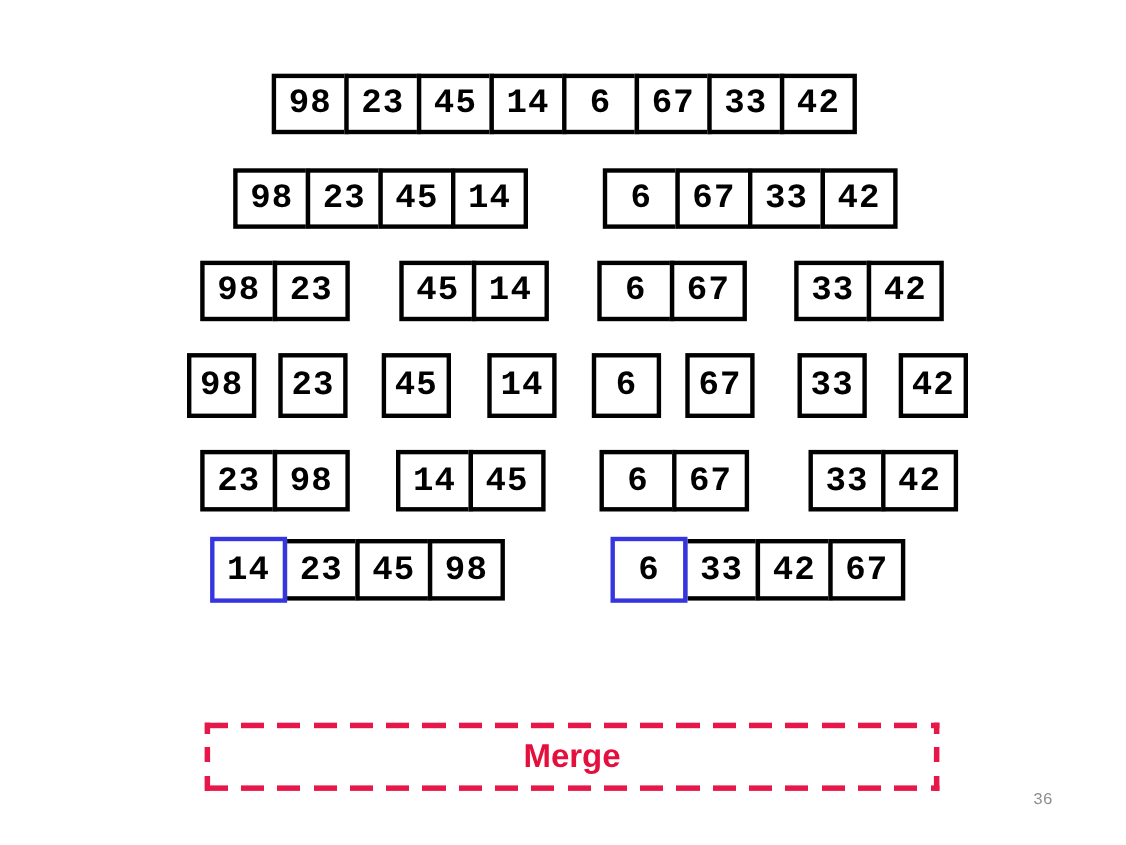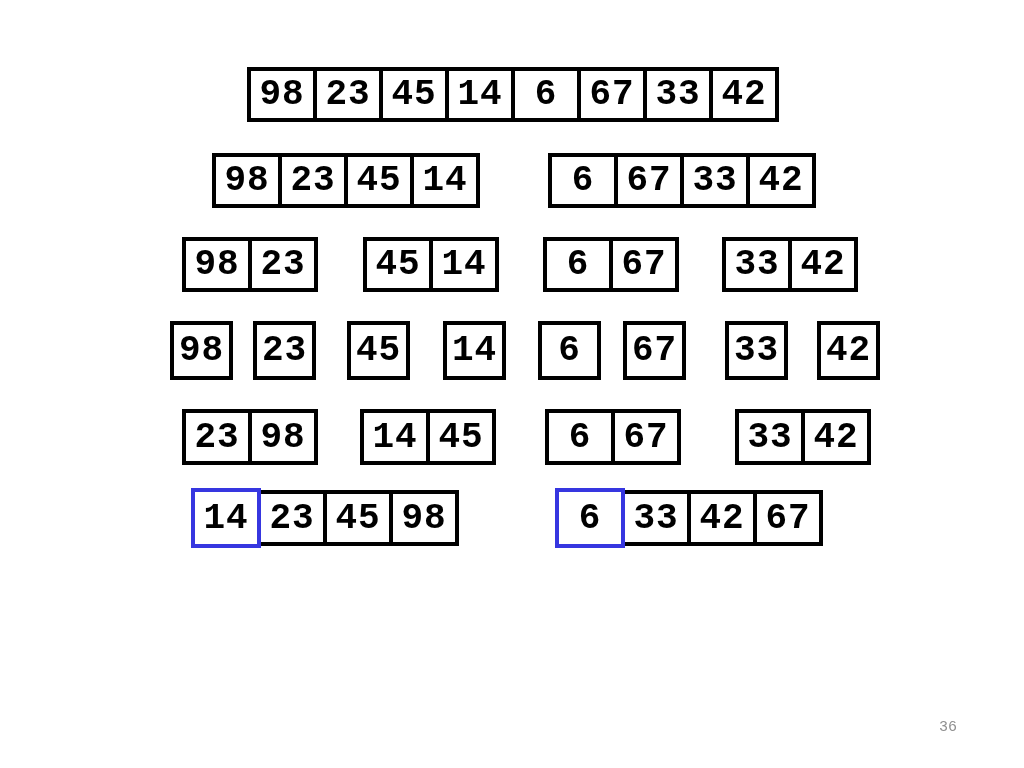--- a/index.html
+++ b/index.html
@@ -34,21 +34,21 @@
   }
   .cell {
     box-sizing: border-box;
     border: 4px solid var(--cell-border);
     background: #ffffff;
     display: flex;
     align-items: center;
     justify-content: center;
     font-family: "Liberation Mono", monospace;
     font-weight: bold;
-    font-size: 36px;
+    font-size: 31px;
     color: #000000;
     letter-spacing: 1px;
   }
   .cell + .cell {
     margin-left: -4px;
   }
   .cell.highlight {
     border-color: var(--highlight-border);
     position: relative;
     z-index: 2;
@@ -182,15 +182,18 @@
         <div class="cell" style="width: 70px;">98</div>
       </div>
       <div class="group" style="left: 557px; top: 490px; height: 56px;">
         <div class="cell highlight" style="width: 70px;">6</div>
         <div class="cell" style="width: 70px;">33</div>
         <div class="cell" style="width: 70px;">42</div>
         <div class="cell" style="width: 70px;">67</div>
       </div>
     </div>
 
+  <div class="merge-box">
+    <span class="merge-label">Merge</span>
+  </div>
 
   <div class="page-number">36</div>
 </div>
 
 </body></html>

